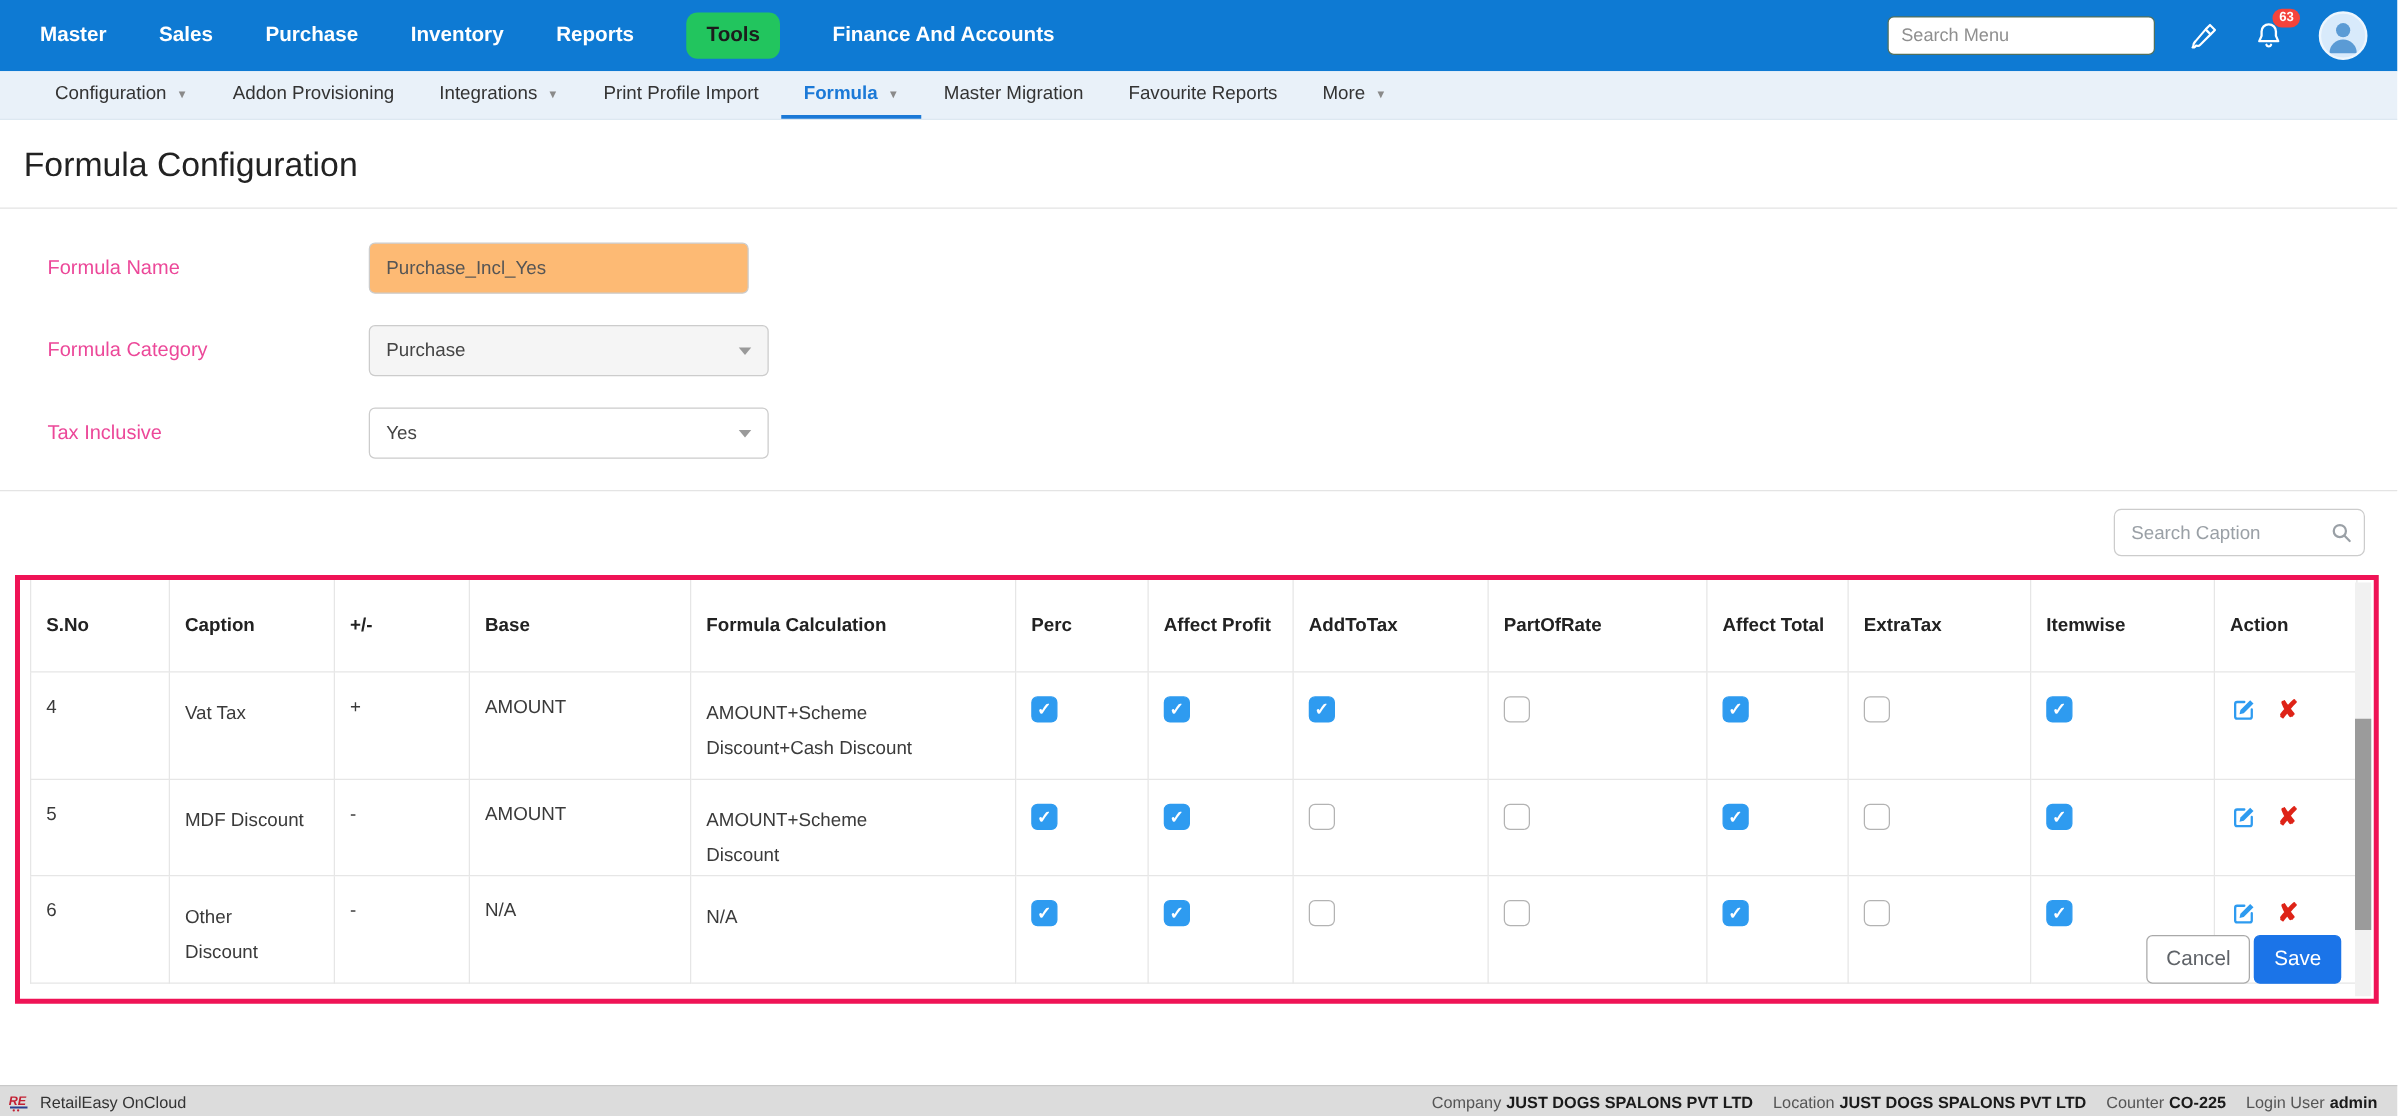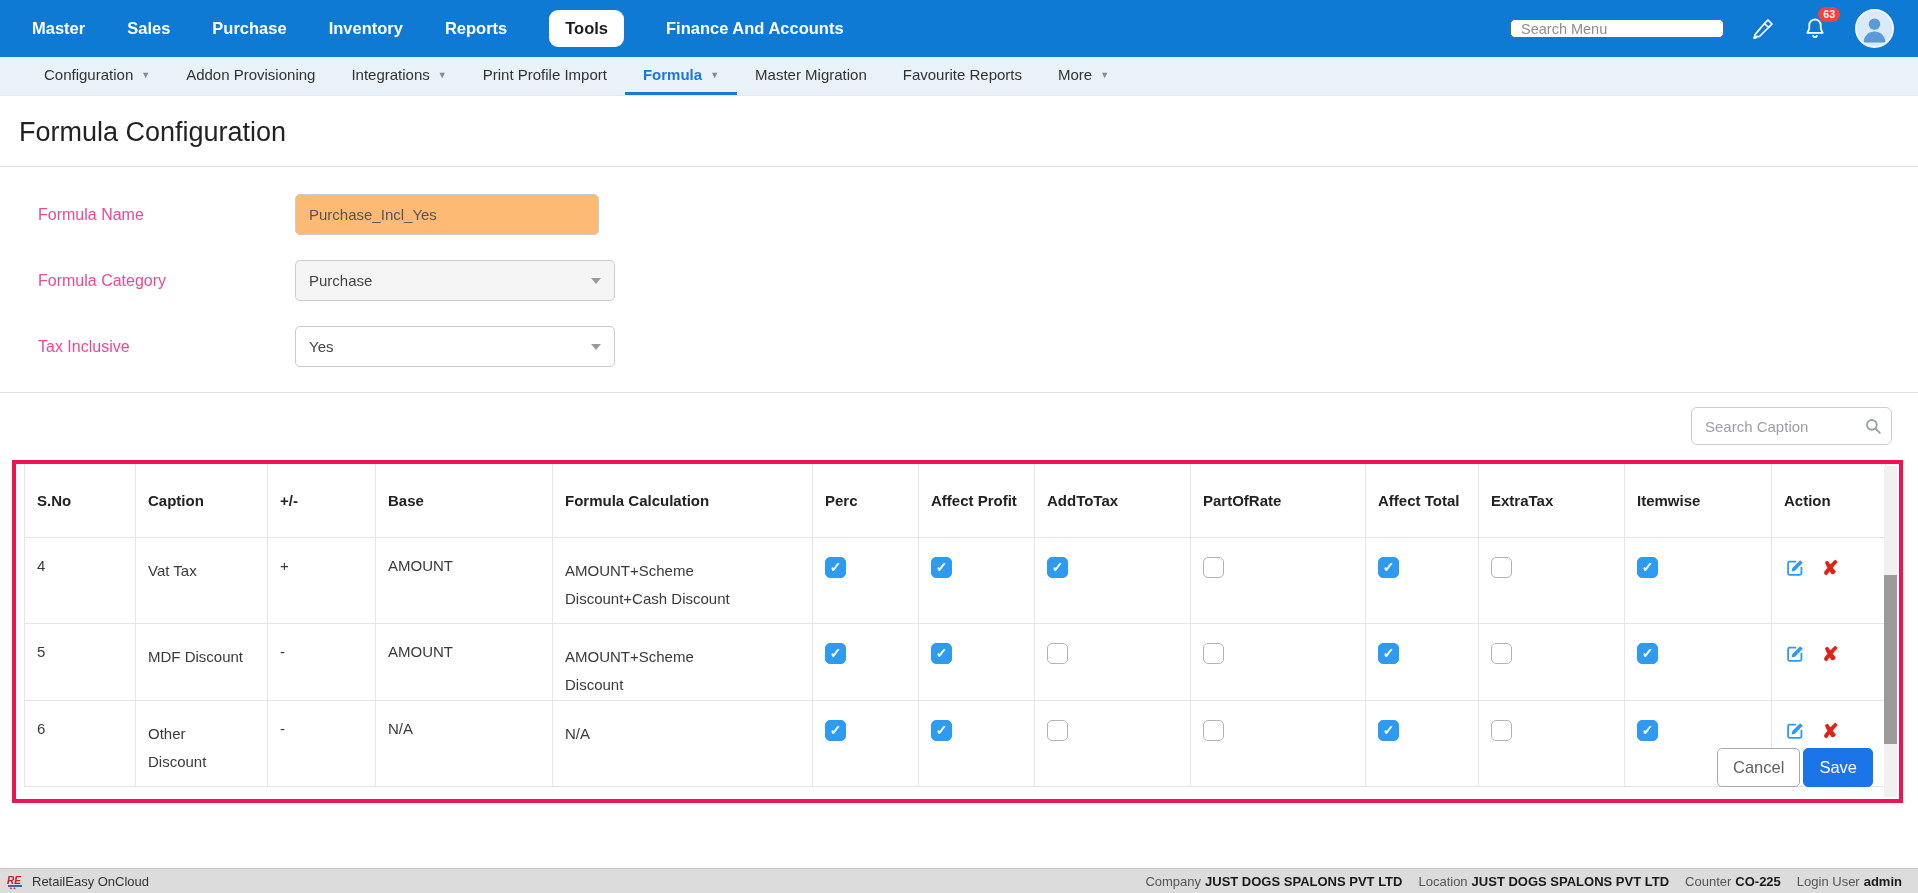--- a/index.html
+++ b/index.html
@@ -13,24 +13,24 @@
 
   
   .topbar {
     height:57px; flex:0 0 57px;
     background:var(--c-topbar,#0e7ad3);
     display:flex; align-items:center; justify-content:space-between;
     padding:0 24px 0 32px;
   }
   .topnav { display:flex; align-items:center; gap:42px; }
   .top-item { color:#fff; font-size:16.5px; font-weight:700; cursor:pointer; white-space:nowrap; }
-  .top-item.active { background:#ffffff; color:#1c1c1c; padding:9px 16px; border-radius:9px; }
+  .top-item.active { background:#22c55e; color:#1c1c1c; padding:9px 16px; border-radius:9px; }
   .top-right { display:flex; align-items:center; gap:27px; }
   .search-menu {
-    width:214px; height:19px; border:1px solid #51705c; border-radius:5px;
+    width:214px; height:31px; border:1px solid #51705c; border-radius:5px;
     padding:0 10px; font-size:14.5px; color:#ef4444; background:#fff; outline:none;
     font-family:"Liberation Sans", sans-serif;
   }
   .search-menu::placeholder { color:#8f8f8f; }
   .icon-btn { position:relative; display:flex; align-items:center; cursor:pointer; }
   .badge {
     position:absolute; top:-9px; right:-12px;
     background:var(--c-badge,#f4433b); color:#fff; font-size:10.5px; font-weight:700;
     border-radius:9px; padding:1.5px 5px; line-height:1.2;
   }

